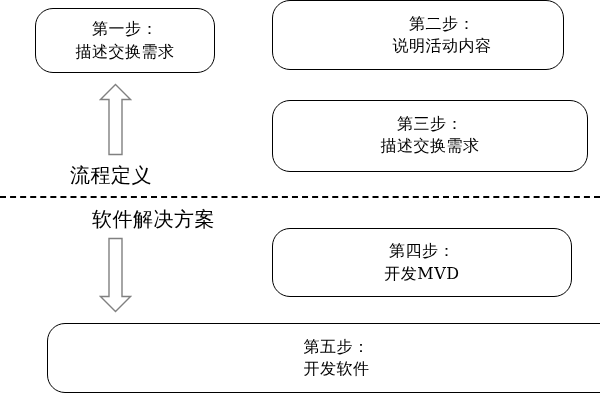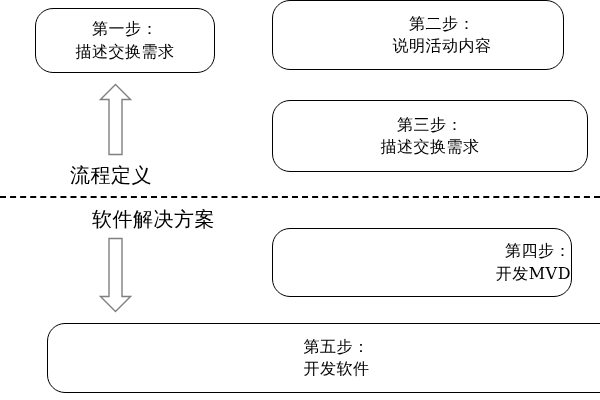--- a/index.html
+++ b/index.html
@@ -68,26 +68,26 @@
   <div class="box" id="box-1" style="left: 35px; top: 8px; width: 180px; height: 65px;">
     <span class="line1">第一步：</span>
     <span class="line2">描述交换需求</span>
   </div>
 
   <div class="box" id="box-2" style="left: 272px; top: 0; width: 292px; height: 70px; padding-left: 48px;">
     <span class="line1">第二步：</span>
     <span class="line2">说明活动内容</span>
   </div>
 
-  <div class="box" id="box-3" style="left: 272px; top: 100px; width: 316px; height: 72px;">
+  <div class="box" id="box-3" style="left: 272px; top: 100px; width: 316px; height: 72px; font-family: Liberation Mono, monospace;">
     <span class="line1">第三步：</span>
     <span class="line2">描述交换需求</span>
   </div>
 
-  <div class="box" id="box-4" style="left: 272px; top: 228px; width: 300px; height: 69px; align-items: flex-end;">
+  <div class="box" id="box-4" style="left: 272px; top: 228px; width: 300px; height: 69px;">
     <span class="line1">第四步：</span>
     <span class="line2">开发MVD</span>
   </div>
 
   <div class="box" id="box-5" style="left: 47px; top: 323px; width: 579px; height: 70px;">
     <span class="line1">第五步：</span>
     <span class="line2">开发软件</span>
   </div>
 
   <div class="divider" id="divider-line" style="top: 196px;"></div>

